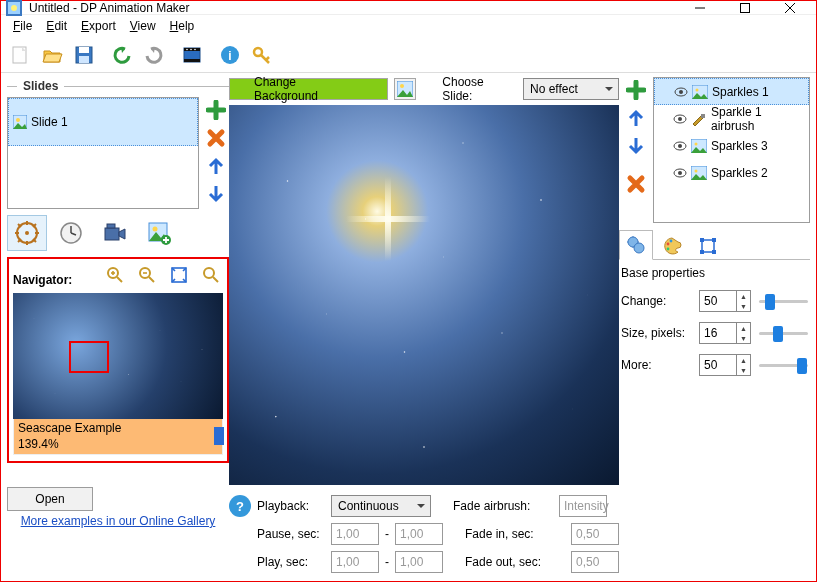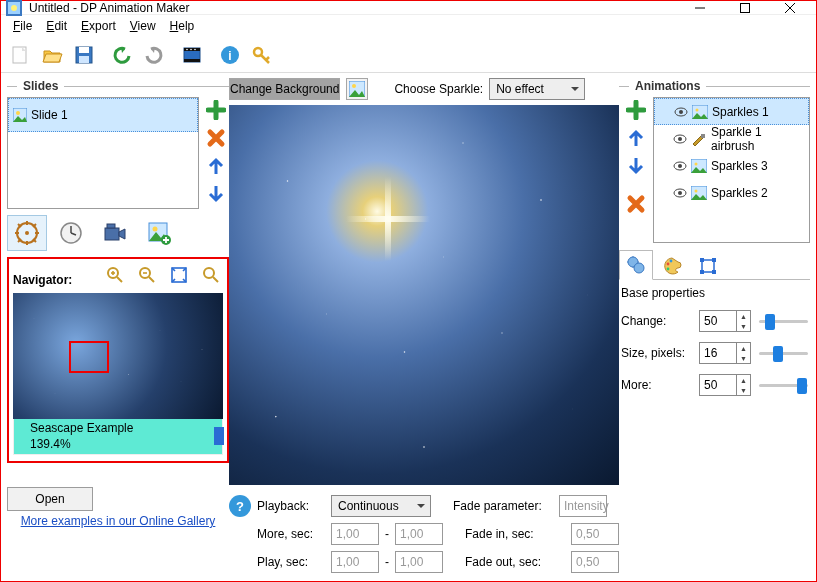--- a/index.html
+++ b/index.html
@@ -16,49 +16,49 @@
 .tbtn{width:30px;height:30px;display:flex;align-items:center;justify-content:center;border:1px solid transparent}
 .body{flex:1;display:flex;padding:4px 6px 2px 6px;overflow:hidden}
 .left{width:232px;display:flex;flex-direction:column}
 .mid{flex:1;display:flex;flex-direction:column}
 .right{width:216px;display:flex;flex-direction:column}
 .grouplabel{display:flex;align-items:center;font-weight:bold;color:#333;margin:2px 0 4px 0}
 .grouplabel::before{content:"";display:inline-block;height:1px;background:#b8b8b8;flex:0 0 10px;margin-right:6px}
 .grouplabel::after{content:"";display:inline-block;height:1px;background:#b8b8b8;flex:1;margin-left:6px}
 .slidesrow{display:flex;gap:4px}
 .slideslist{flex:1;height:112px;border:1px solid #9c9c9c;background:#fff}
-.slideitem{display:flex;align-items:center;padding:9px 4px;background:#cde8ff;border:1px dotted #4a90d9}
+.slideitem{display:flex;align-items:center;padding:16px 4px;background:#cde8ff;border:1px dotted #4a90d9}
 .slideitem .si-ic{width:14px;height:14px;margin-right:4px}
 .listbtns{display:flex;flex-direction:column;gap:2px}
 .ibtn{width:26px;height:26px;display:flex;align-items:center;justify-content:center}
 .tabrow{display:flex;gap:4px;margin-top:6px}
 .tabbtn{width:40px;height:36px;display:flex;align-items:center;justify-content:center;border:1px solid transparent}
 .tabbtn.active{border:1px solid #a4c9e3;background:#e6f2fb}
 .navpanel{border:2px solid #e00;margin-top:6px;padding:4px 4px 6px 4px}
 .navhead{display:flex;align-items:flex-end;gap:8px;margin-bottom:6px}
 .navhead .lbl{font-weight:bold}
 .navhead .zbtn{width:24px;height:24px;display:flex;align-items:center;justify-content:center}
 .navthumb{width:210px;height:126px;position:relative;background:radial-gradient(circle at 30% 40%,#7aa6dd 0%,#25406b 55%,#0a1930 100%);overflow:hidden}
 .navthumb::after{content:"";position:absolute;inset:0;background:
  radial-gradient(1px 1px at 10% 20%,#fff,transparent 60%),
  radial-gradient(1px 1px at 30% 50%,#fff,transparent 60%),
  radial-gradient(1px 1px at 70% 30%,#fff,transparent 60%),
  radial-gradient(1px 1px at 80% 70%,#fff,transparent 60%),
  radial-gradient(1px 1px at 55% 65%,#fff,transparent 60%),
  radial-gradient(1px 1px at 20% 80%,#fff,transparent 60%),
  radial-gradient(1px 1px at 90% 45%,#fff,transparent 60%)}
 .navthumb .vp{position:absolute;left:56px;top:48px;width:40px;height:32px;border:2px solid #e00}
-.thumbcap{background:#5eead4;border:1px solid #eee;border-top:0;padding:2px 16px;font-size:11px;line-height:1.3;position:relative}
+.thumbcap{background:#fdba74;border:1px solid #eee;border-top:0;padding:2px 4px;font-size:11px;line-height:1.3;position:relative}
 .thumbcap .scrollthumb{position:absolute;right:-2px;top:8px;width:10px;height:18px;background:#2a6cd4}
 .openrow{display:flex;justify-content:flex-start;margin-top:24px}
 .openbtn{width:86px;height:24px;border:1px solid #9c9c9c;background:#f1f1f1;display:flex;align-items:center;justify-content:center}
 .linkrow{text-align:center;margin-top:3px}
 .linkrow a{color:#1a4ec4;text-decoration:underline;font-size:12px}
 .midtop{height:24px;display:flex;align-items:center;gap:6px;margin-bottom:4px}
-.midtop .chbtn{border:1px solid #a6a6a6;background:#a3a3a3;padding:2px 0;height:22px;display:flex;align-items:center}
+.midtop .chbtn{border:1px solid #a6a6a6;background:#84cc16;padding:2px 24px;height:22px;display:flex;align-items:center}
 .midtop .sq{width:22px;height:22px;border:1px solid #a6a6a6;background:#f3f3f3;display:flex;align-items:center;justify-content:center}
 .midtop .lbl{margin-left:4px}
 .select{height:22px;border:1px solid #888;background:#eee;display:flex;align-items:center;padding:0 18px 0 6px;position:relative;min-width:96px}
 .select::after{content:"";position:absolute;right:5px;top:8px;border:4px solid transparent;border-top-color:#444}
 .canvas{flex:1;min-height:330px;position:relative;background:radial-gradient(circle at 38% 28%,#fffbe3 0%,#e7d07a 4%,#8eaede 14%,#4a6fa8 40%,#1a3258 72%,#0a1930 100%);overflow:hidden}
 .canvas::before{content:"";position:absolute;inset:0;background:
  radial-gradient(2px 2px at 15% 20%,#fff,transparent 60%),
  radial-gradient(1.5px 1.5px at 60% 10%,#fff,transparent 60%),
  radial-gradient(2px 2px at 80% 25%,#fff,transparent 60%),
  radial-gradient(1px 1px at 25% 55%,#fff,transparent 60%),
@@ -338,44 +338,44 @@
    <div class="midtop">
     <div class="chbtn">Change Background</div>
     <div class="sq">
             <svg width="16" height="16">
               <rect width="16" height="16" fill="#cde8ff" stroke="#4a90d9"></rect>
               <circle cx="5" cy="5" r="2" fill="#ffd54a"></circle>
               <path d="M0 16 L6 9 L10 14 L13 10 L16 16 Z" fill="#3aa03a"></path>
             </svg>
           </div>
     <div style="width:10px"></div>
-    <span class="lbl">Choose Sparkle:</span>
+    <span class="lbl">Choose Slide:</span>
     <div class="select">
             <span>No effect</span>
           </div>
    </div>
 
    <div class="canvas">
     <div class="bigstar"></div>
    </div>
 
    <div class="playpanel">
     <div class="prow">
      <div class="helpcircle">?</div>
      <span class="plbl">Playback:</span>
      <div class="select" style="min-width:100px">
               <span>Continuous</span>
             </div>
      <div style="width:10px"></div>
-     <span class="fplbl">Fade parameter:</span>
+     <span class="fplbl">Fade airbrush:</span>
      <div class="numin">Intensity</div>
     </div>
     <div class="prow">
      <div style="width:22px"></div>
-     <span class="plbl">More, sec:</span>
+     <span class="plbl">Pause, sec:</span>
      <div class="numin">1,00</div>
      <span>-</span>
      <div class="numin">1,00</div>
      <div style="width:10px"></div>
      <span class="fplbl">Fade in, sec:</span>
      <div class="numin">0,50</div>
     </div>
     <div class="prow">
      <div style="width:22px"></div>
      <span class="plbl">Play, sec:</span>
@@ -383,21 +383,20 @@
      <span>-</span>
      <div class="numin">1,00</div>
      <div style="width:10px"></div>
      <span class="fplbl">Fade out, sec:</span>
      <div class="numin">0,50</div>
     </div>
    </div>
   </div>
 
   <div class="right">
-   <div class="grouplabel">Animations</div>
    <div class="righttop">
     <div class="rightbtns">
      <div class="ibtn">
               <svg width="20" height="20">
                 <path d="M10 2 v16 M2 10 h16" stroke="#2e9b3e" stroke-width="5" stroke-linecap="round"></path>
               </svg>
             </div>
      <div class="ibtn">
               <svg width="20" height="20">
                 <path d="M10 18 V5 M4 10 L10 4 L16 10" fill="none" stroke="#2a6cd4" stroke-width="3"></path>

